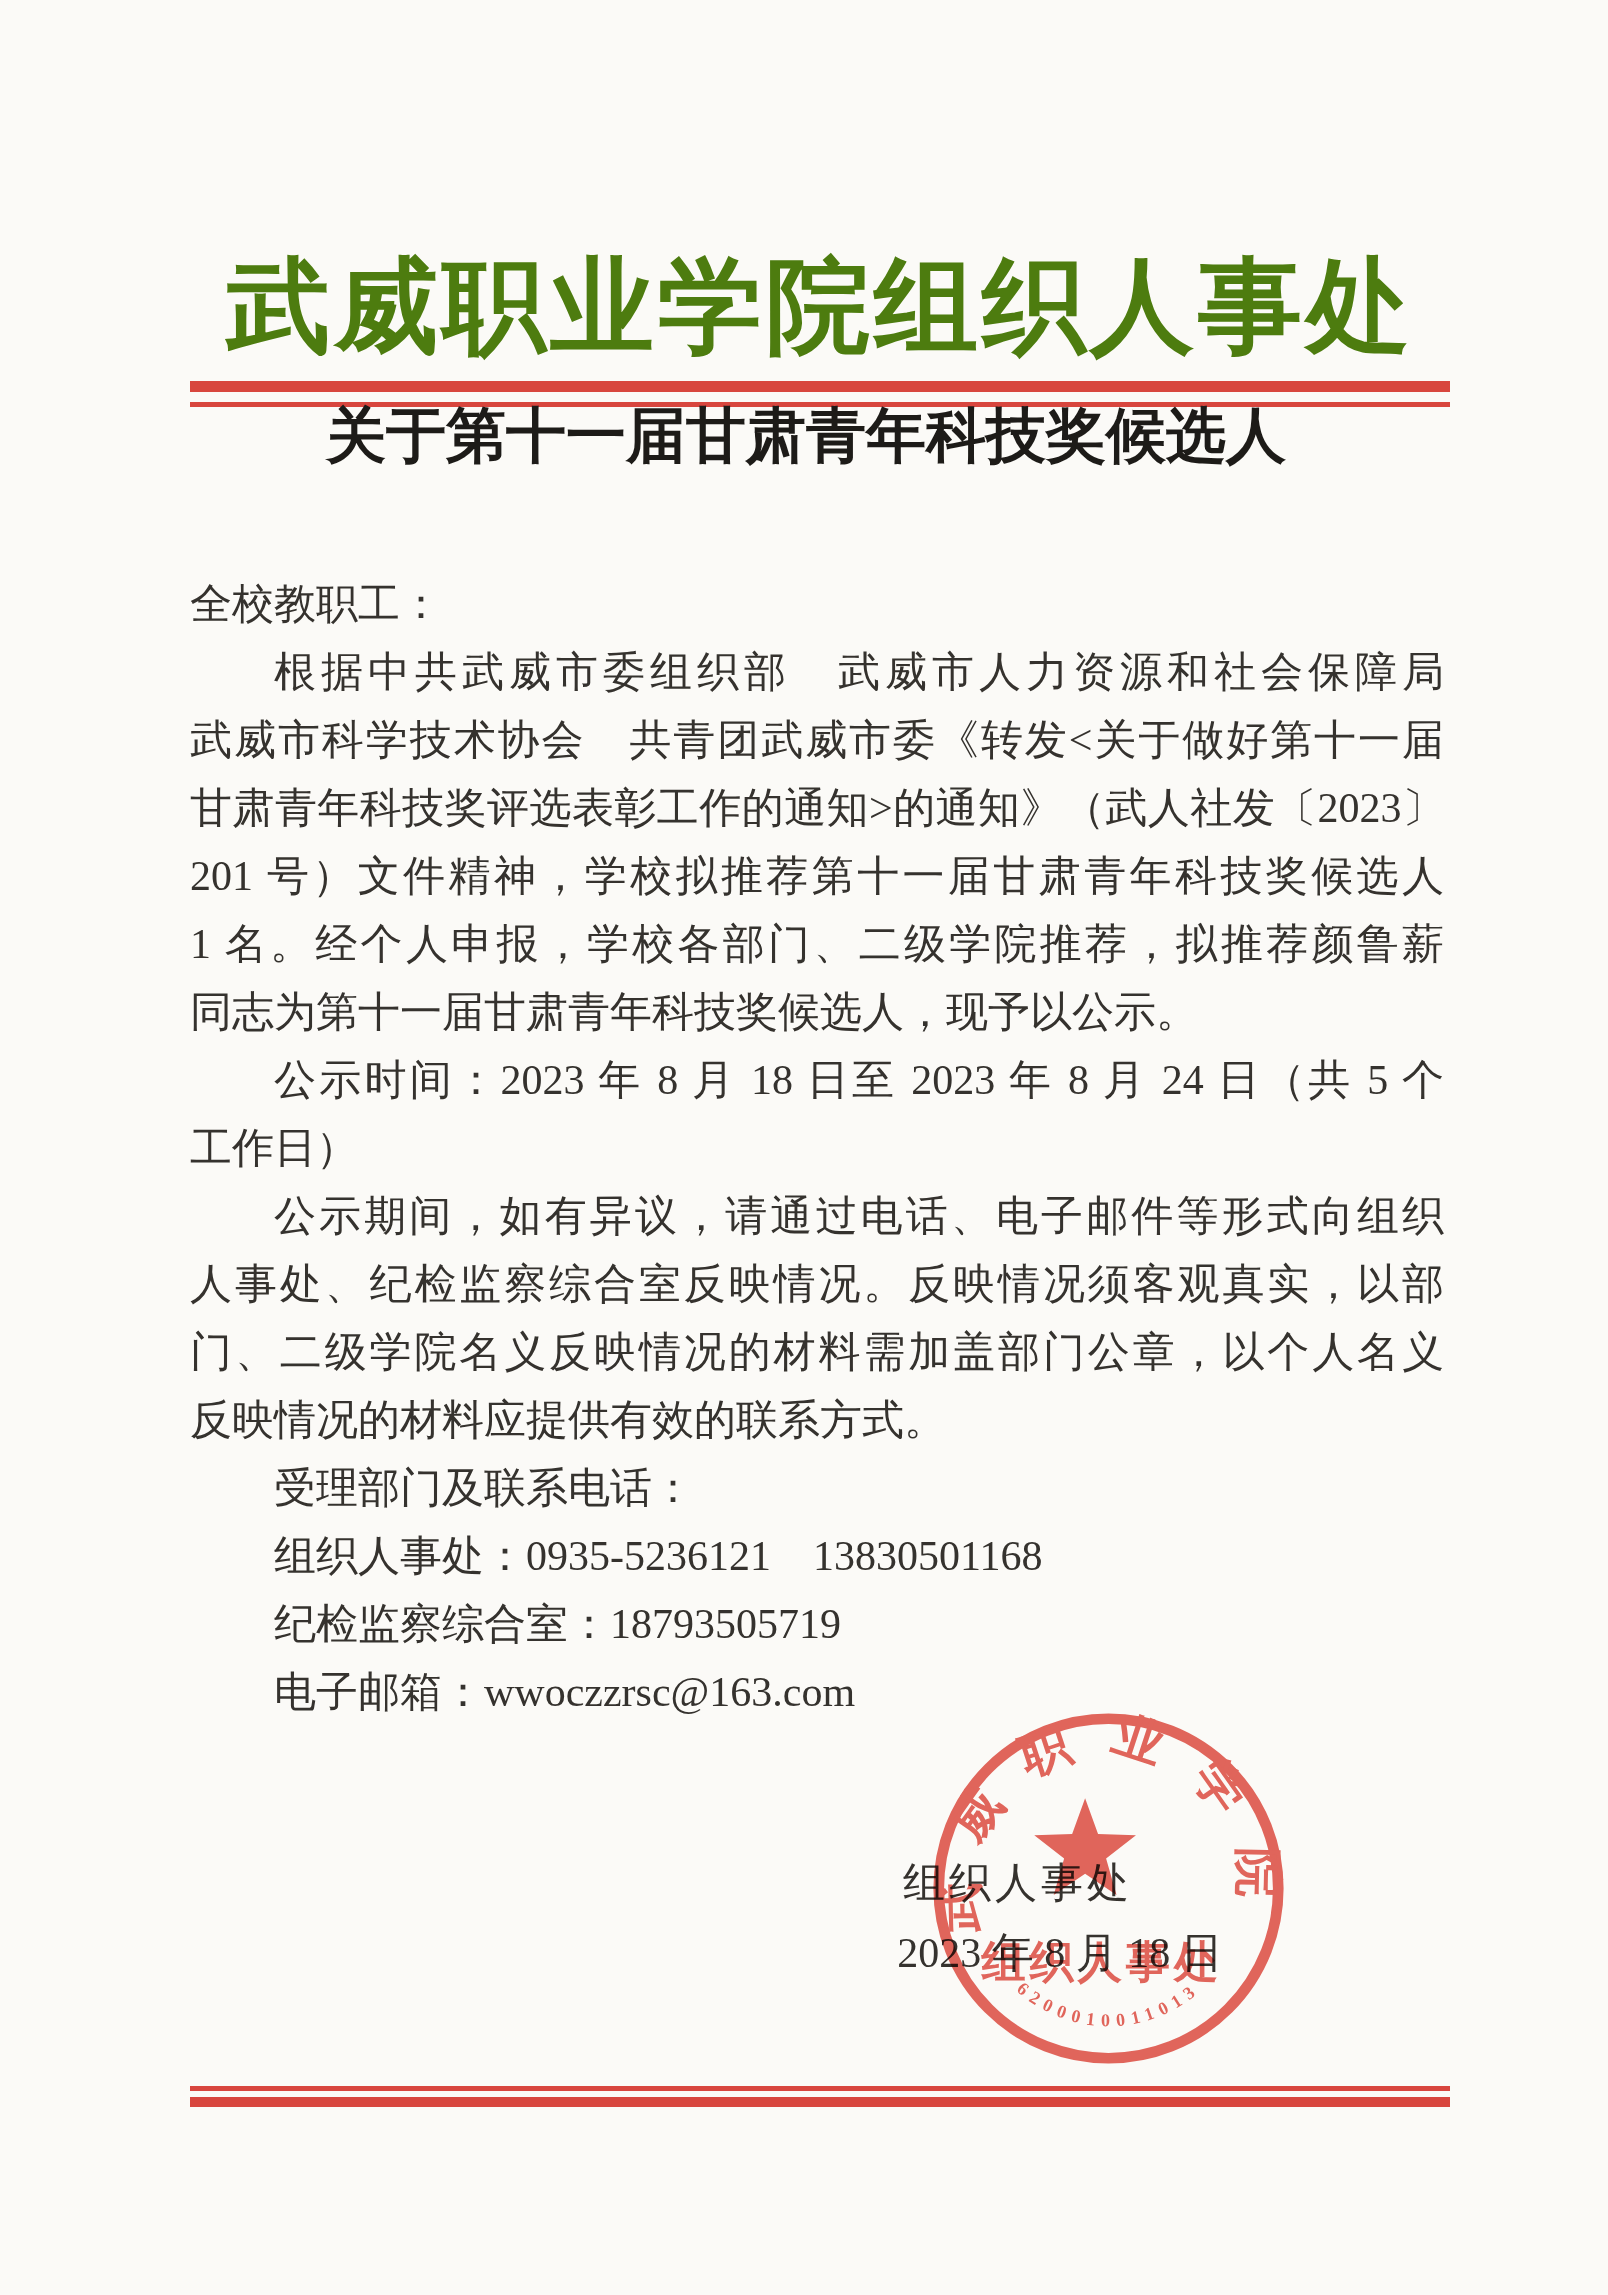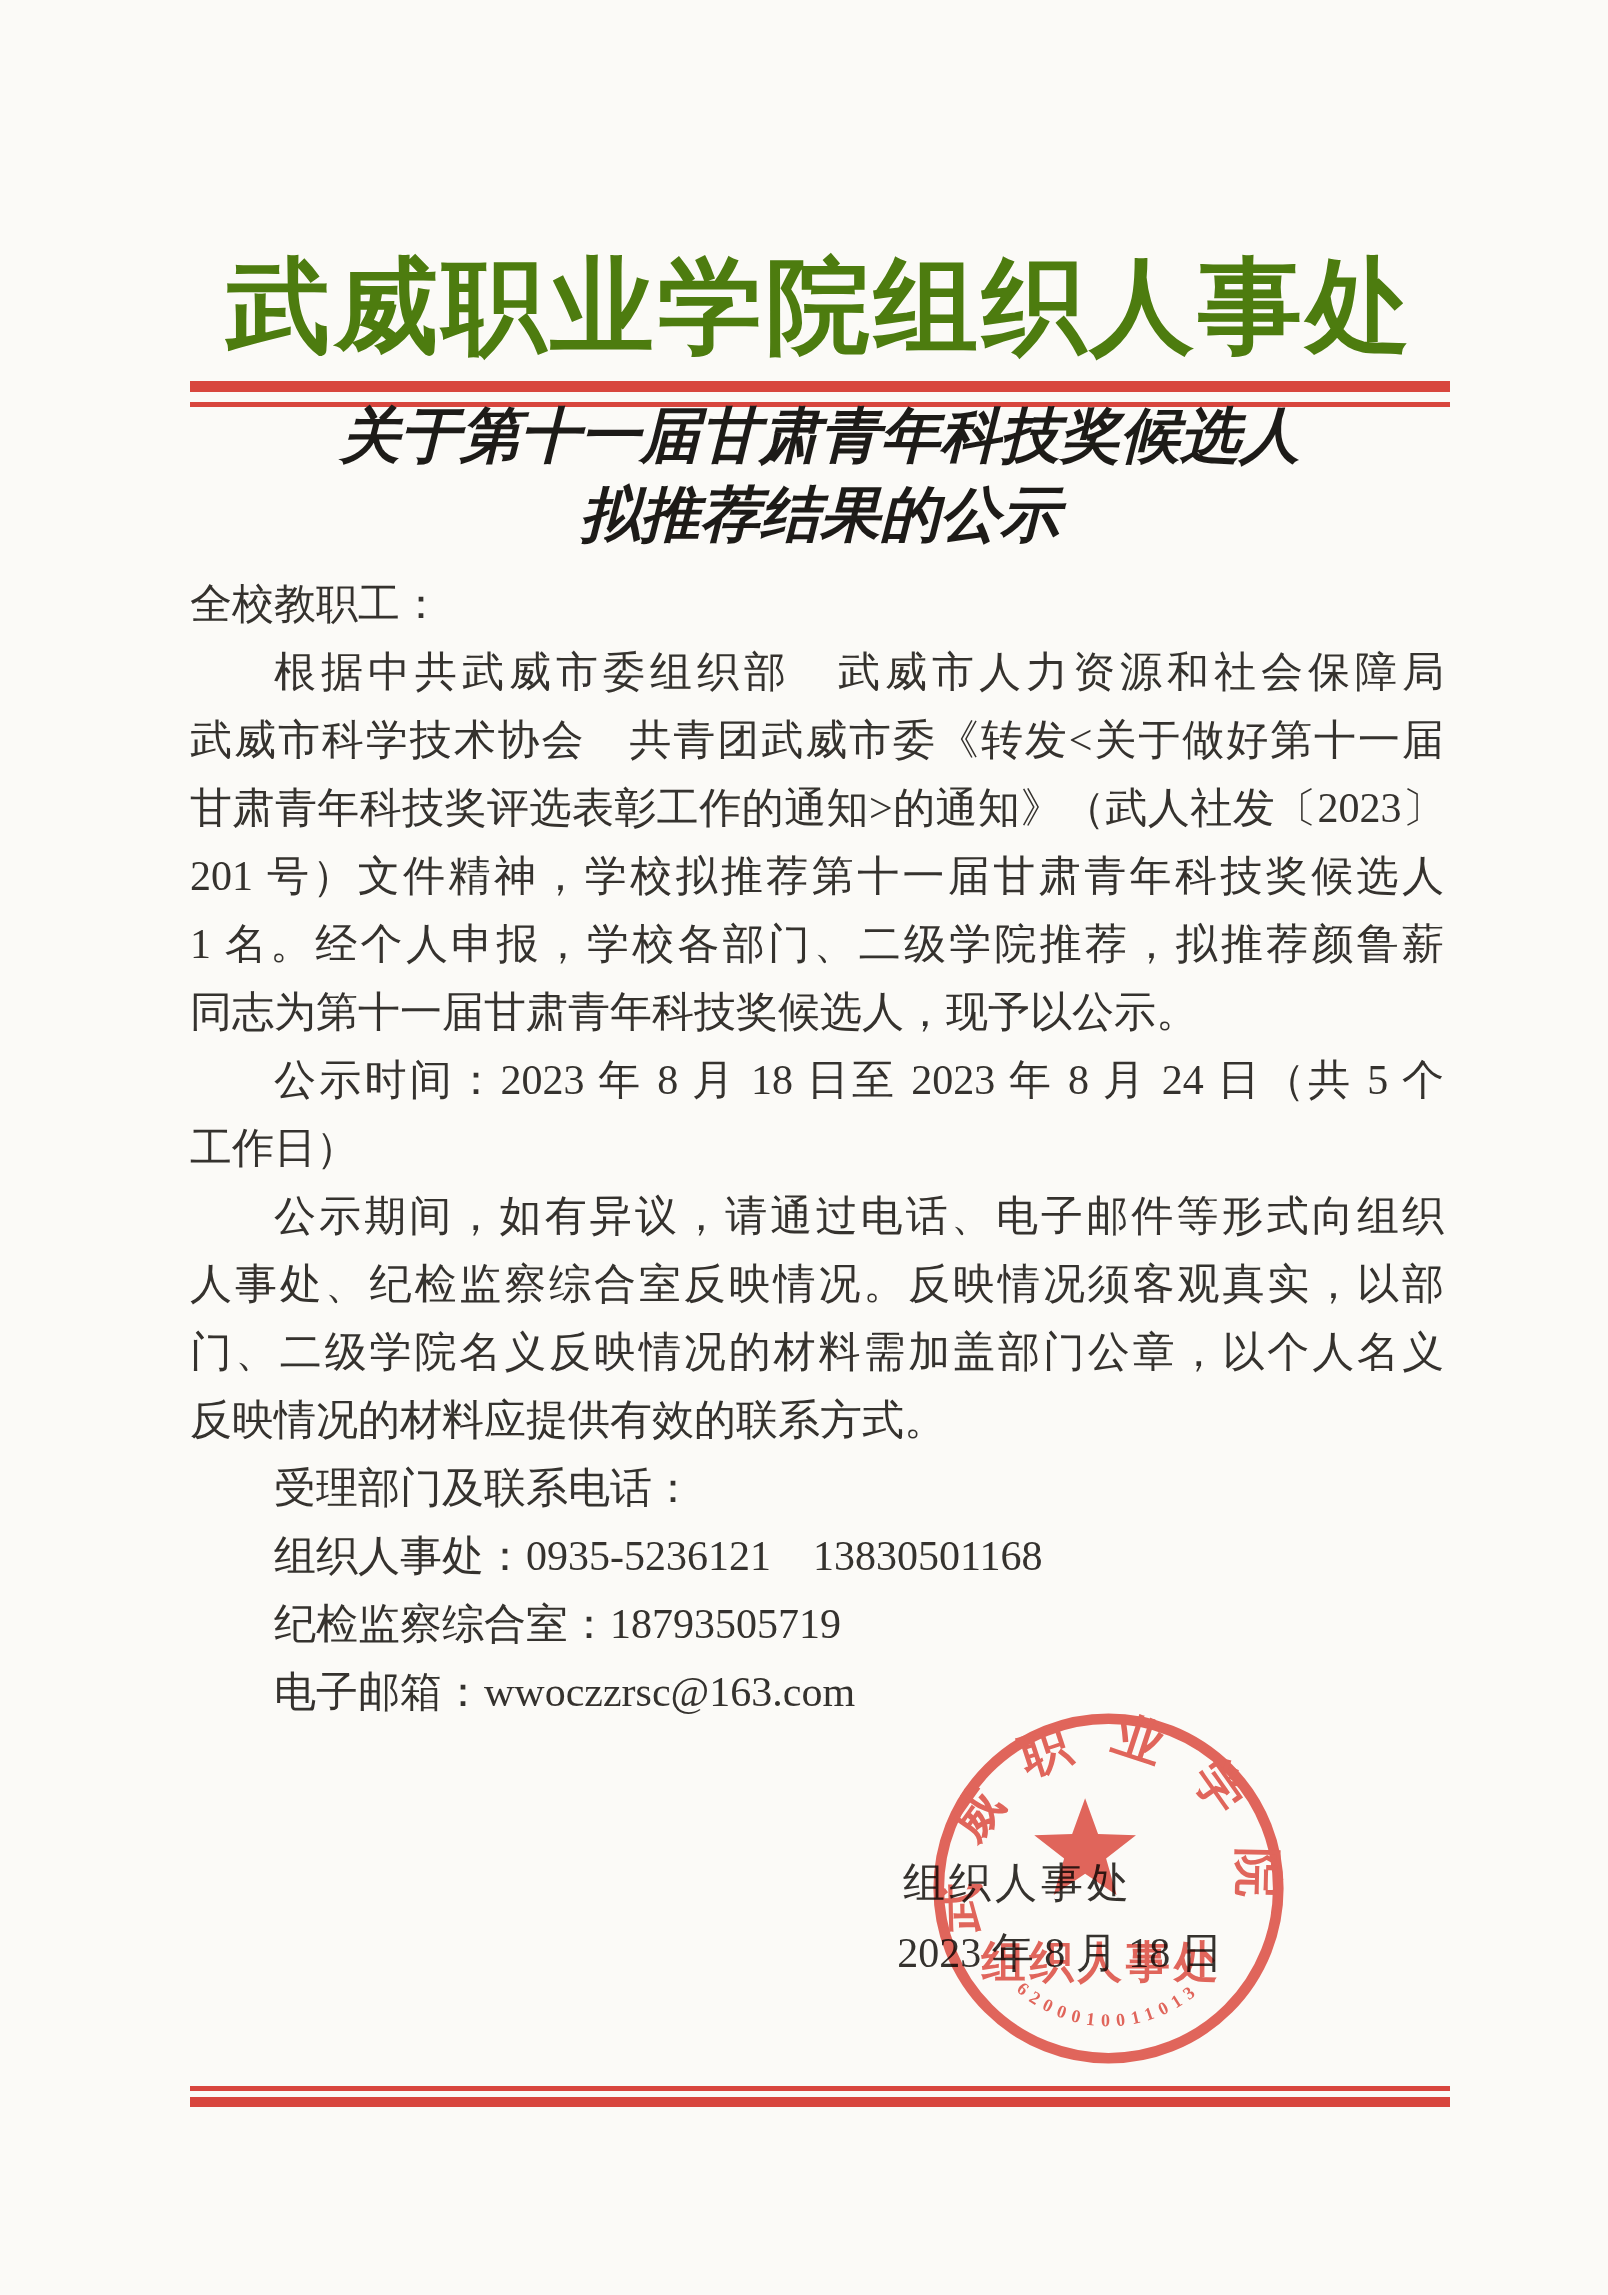--- a/index.html
+++ b/index.html
@@ -15,24 +15,23 @@
     text-align:center; font-size:104px; line-height:134px; font-weight:bold;
     color:#4d7c0f; letter-spacing:4px; white-space:nowrap;
   }
   .rule { position:absolute; left:190px; width:1260px; background:#d8463e; }
   .rule.top-thick { top:381px; height:10.7px; }
   .rule.top-thin  { top:402px; height:4.7px;  }
   .rule.bot-thin  { top:2086px; height:4.7px; }
   .rule.bot-thick { top:2097px; height:10px;}
   
   .title {
-    position:absolute; left:190px; width:1260px; text-align:center;
+    position:absolute; left:176px; width:1260px; text-align:center;
     font-weight:bold; font-size:60px; line-height:75px; color:#1d1b18;
     white-space:nowrap;
-    font-style:italic;
   }
   .title.t1 { top:399px; }
   .title.t2 { top:478px; }
   
   .bodyblock { position:absolute; left:190px; top:570px; width:1254px; }
   .ln {
     font-size:42px; height:68px; line-height:68px; color:#35322e;
     text-align:justify; text-align-last:left; text-justify:inter-character;
     overflow:visible; white-space:normal;
   }
@@ -55,21 +54,20 @@
 <body>
 
 <div class="page">
 
   <div class="hdr">武威职业学院组织人事处</div>
 
   <div class="rule top-thick"></div>
   <div class="rule top-thin"></div>
 
   <div class="title t1">关于第十一届甘肃青年科技奖候选人</div>
-  <div class="title t2">拟推荐结果的公示</div>
 
   <div class="bodyblock">
     <div class="ln">全校教职工：</div>
     <div class="ln ind j">根据中共武威市委组织部　武威市人力资源和社会保障局</div>
     <div class="ln j">武威市科学技术协会　共青团武威市委《转发&lt;关于做好第十一届</div>
     <div class="ln j">甘肃青年科技奖评选表彰工作的通知&gt;的通知》（武人社发〔2023〕</div>
     <div class="ln j">201 号）文件精神，学校拟推荐第十一届甘肃青年科技奖候选人</div>
     <div class="ln j">1 名。经个人申报，学校各部门、二级学院推荐，拟推荐颜鲁薪</div>
     <div class="ln">同志为第十一届甘肃青年科技奖候选人，现予以公示。</div>
     <div class="ln ind j">公示时间：2023 年 8 月 18 日至 2023 年 8 月 24 日（共 5 个</div>

